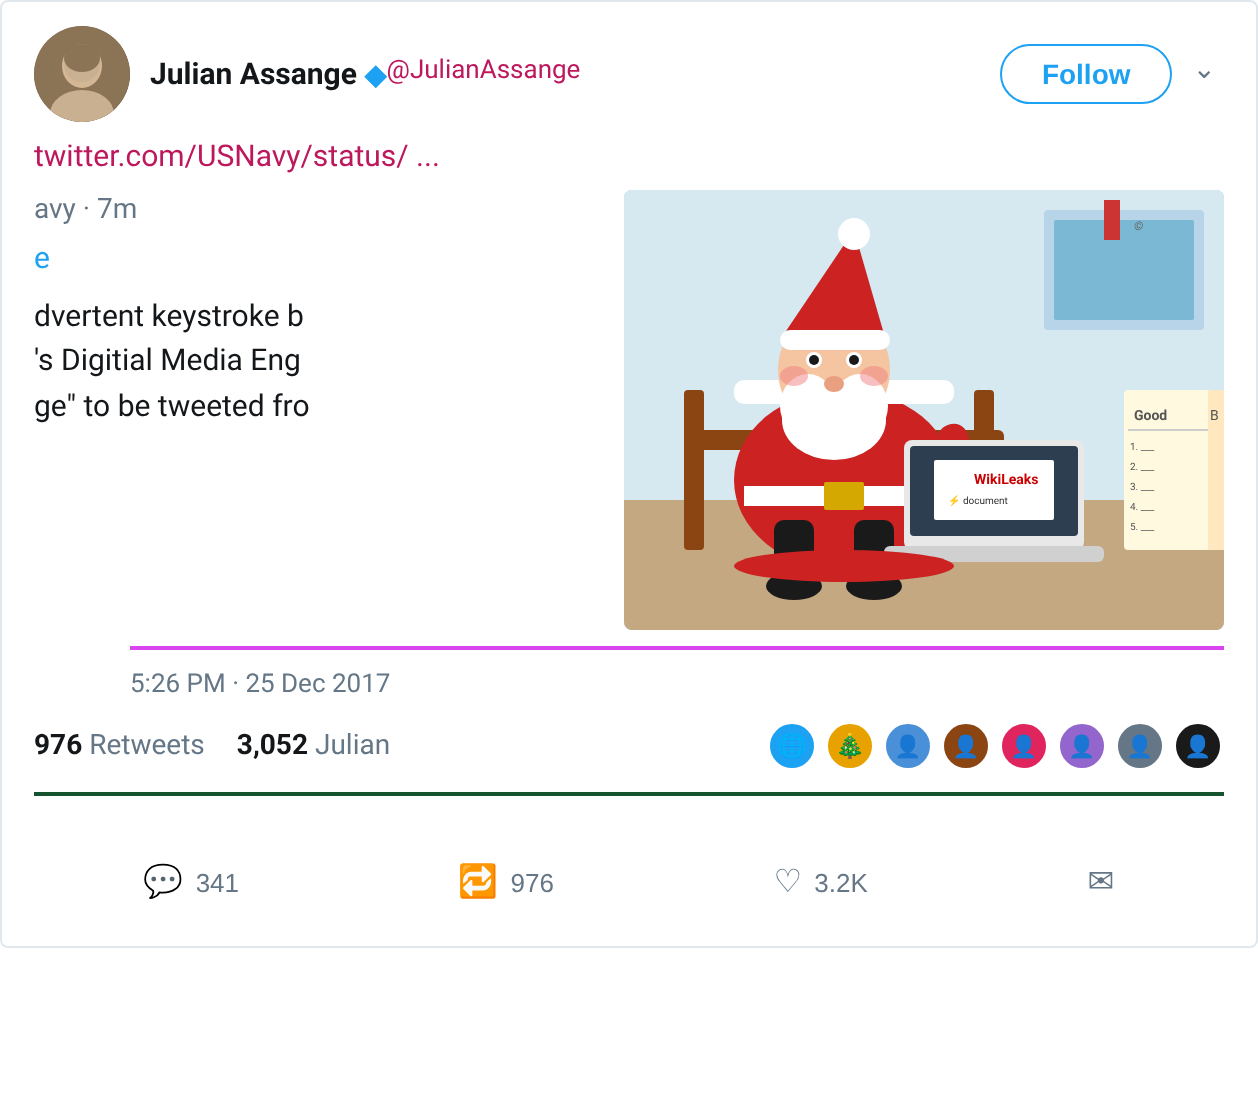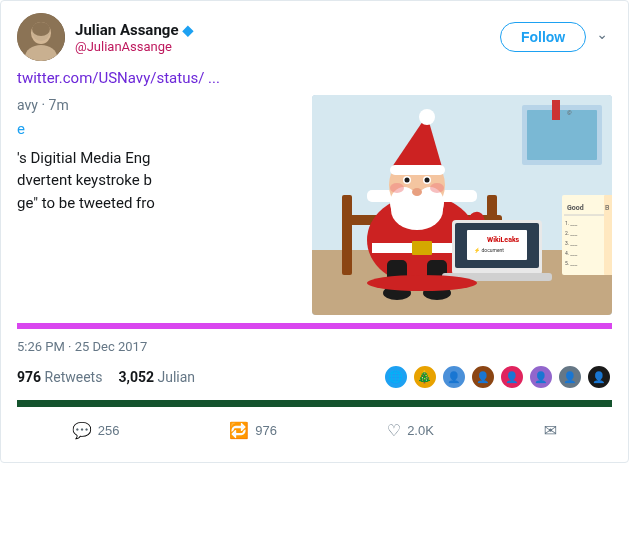--- a/index.html
+++ b/index.html
@@ -42,21 +42,21 @@
       height: 100%;
       background: linear-gradient(135deg, #8B7355 0%, #6B5335 50%, #4a3520 100%);
       display: flex;
       align-items: center;
       justify-content: center;
       color: #fff;
       font-size: 20px;
     }
     .user-name-block {
       display: flex;
-      flex-direction: column;
+      flex-direction: row;
     }
     .display-name {
       font-weight: 700;
       font-size: 15px;
       color: #14171a;
       display: flex;
       align-items: center;
       gap: 4px;
     }
     .verified-badge {
@@ -84,21 +84,21 @@
     }
     .chevron-btn {
       border: none;
       background: transparent;
       color: #657786;
       cursor: pointer;
       font-size: 14px;
       padding: 4px;
     }
     .tweet-link {
-      color: #6d28d9;
+      color: #be185d;
       font-size: 15px;
       text-decoration: none;
       display: block;
       margin-bottom: 8px;
     }
     .tweet-content-area {
       display: flex;
       gap: 0;
       margin-bottom: 8px;
       position: relative;
@@ -127,30 +127,31 @@
       height: 220px;
       background: #b8d4e8;
       overflow: hidden;
       border-radius: 4px;
       position: relative;
     }
     .tweet-timestamp {
       color: #657786;
       font-size: 13px;
       margin-bottom: 10px;
-      border-top: 6px solid #d946ef;
+      border-top: 2px solid #d946ef;
       padding-top: 10px;
+      margin-left: 48px;
     }
     .tweet-stats {
       display: flex;
       align-items: center;
       gap: 16px;
-      margin-bottom: 4px;
+      margin-bottom: 23px;
       padding-bottom: 10px;
-      border-bottom: 7px solid #14532d;
+      border-bottom: 2px solid #14532d;
     }
     .stat-item {
       font-size: 14px;
       color: #657786;
     }
     .stat-item strong {
       color: #14171a;
       font-weight: 700;
     }
     .avatars-row {
@@ -230,22 +231,22 @@
 
   <div class="tweet-content-area">
     <div class="tweet-text-block">
       <div class="tweet-source-line">
         <span>avy · 7m</span>
       </div>
       <div style="color:#1da1f2; margin-bottom:6px;">
         <span>e</span>
       </div>
       <div class="tweet-body-text">
+        <div>dvertent keystroke b</div>
         <div>'s Digitial Media Eng</div>
-        <div>dvertent keystroke b</div>
         <div>ge" to be tweeted fro</div>
       </div>
     </div>
 
     <div class="tweet-image">
       <svg class="santa-scene" viewBox="0 0 300 220" xmlns="http://www.w3.org/2000/svg">
 
         <rect width="300" height="220" fill="#c8dcea"></rect>
 
         <rect x="0" y="0" width="300" height="160" fill="#d6e8f0"></rect>
@@ -344,28 +345,28 @@
       <div class="mini-avatar" style="width:26px;height:26px;border-radius:50%;border:2px solid #fff;background:#e0245e;display:inline-flex;align-items:center;justify-content:center;font-size:11px;">👤</div>
       <div class="mini-avatar" style="width:26px;height:26px;border-radius:50%;border:2px solid #fff;background:#9266cc;display:inline-flex;align-items:center;justify-content:center;font-size:11px;">👤</div>
       <div class="mini-avatar" style="width:26px;height:26px;border-radius:50%;border:2px solid #fff;background:#657786;display:inline-flex;align-items:center;justify-content:center;font-size:11px;">👤</div>
       <div class="mini-avatar" style="width:26px;height:26px;border-radius:50%;border:2px solid #fff;background:#1a1a1a;display:inline-flex;align-items:center;justify-content:center;font-size:11px;">👤</div>
     </div>
   </div>
 
   <div class="tweet-actions">
     <button class="action-btn">
       <span class="action-icon">💬</span>
-      <span>256</span>
+      <span>341</span>
     </button>
     <button class="action-btn">
       <span class="action-icon">🔁</span>
       <span>976</span>
     </button>
     <button class="action-btn">
       <span class="action-icon">♡</span>
-      <span>2.0K</span>
+      <span>3.2K</span>
     </button>
     <button class="action-btn">
       <span class="action-icon">✉</span>
     </button>
   </div>
 
 </div>
 
 </body></html>

